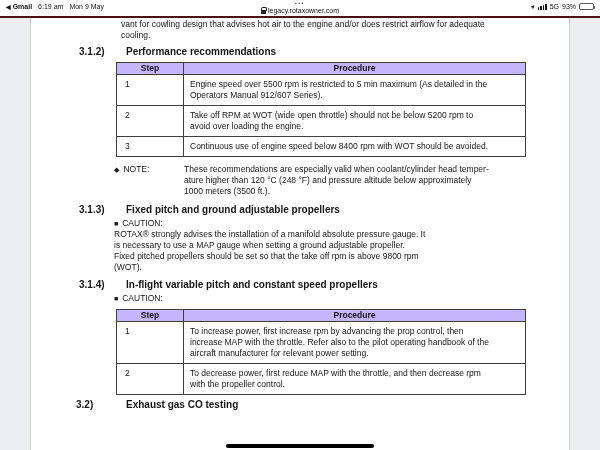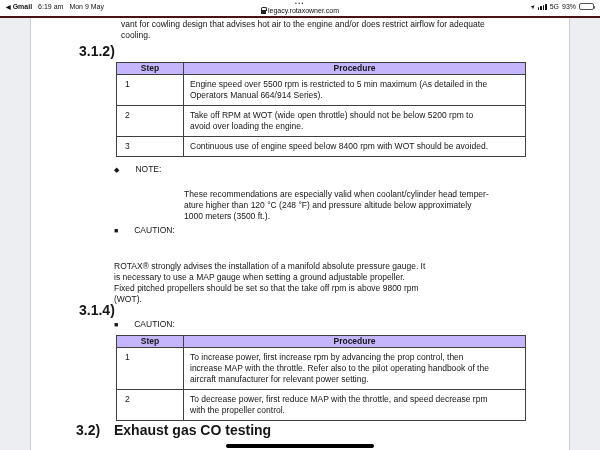--- a/index.html
+++ b/index.html
@@ -28,39 +28,39 @@
   .redline { height:2px; background:#4a1212; }
 
   
   .viewport { position:relative; height:432px; background:#edeef2; overflow:hidden; }
   .page { position:absolute; left:30px; top:0; width:540px; min-height:432px; background:#fff;
           border-left:1px solid #cfd0d6; border-right:1px solid #cfd0d6;
           color:#161616; font-size:8.5px; line-height:11px;
           padding:1px 45px 0 48px; }
   .preline { white-space:pre-line; }
   .intro { margin-left:42px; }
-  .sec { display:flex; font-weight:bold; font-size:14px; }
+  .sec { display:flex; font-weight:bold; font-size:10px;gap:12px; }
   .sec .num { width:35px; flex:none; }
   .sec-312 { margin-top:5px; }
   .sec-313 { margin-top:7px; }
-  .sec-314 { }
+  .sec-314 { margin-top:6px; }
   .sec-32  { margin-top:4px; margin-left:-3px; }
   .sec-32 .num { width:38px; }
 
   table.proc { border-collapse:collapse; margin:5px 0 0 37px; width:410px; table-layout:fixed; }
   table.proc th, table.proc td { border:1px solid #3f3f3f; vertical-align:top; }
   table.proc th { background:#c4b5fd; font-size:8.5px; font-weight:bold; text-align:center; padding:0 4px; }
   table.proc col.c1 { width:67px; }
   table.proc td { padding:4px 6px; white-space:pre-line; }
   table.proc td:first-child { padding-left:8px; }
   .t2 { margin-top:8px; }
 
   .callout { display:flex; margin-left:35px; }
-  .callout .label { width:70px; flex:none; display:flex; gap:16px; }
-  .callout .btxt { flex:1;margin-top:25px; }
+  .callout .label { width:70px; flex:none; display:flex; gap:4px; }
+  .callout .btxt { flex:1; }
   .note-block { margin-top:7px; }
   .caution-block { margin-top:3px;flex-direction:column; }
   .bullet-diamond { font-size:7px; line-height:11px; }
   .bullet-square { font-size:7px; line-height:11px; }
 
   .home-indicator { position:absolute; left:50%; transform:translateX(-50%); bottom:2px;
                     width:148px; height:4.5px; background:#000; border-radius:2.5px; z-index:5; }
 </style>
 </head>
 <body>
@@ -99,38 +99,39 @@
 <div class="redline"></div>
 
 <div class="viewport">
   <div class="page">
 
     <div class="intro preline">vant for cowling design that advises hot air to the engine and/or does restrict airflow for adequate
 cooling.</div>
 
     <div class="sec sec-312">
       <span class="num">3.1.2)</span>
+      <span>Performance recommendations</span>
     </div>
 
     <table class="proc t1">
       <colgroup>
           <col class="c1">
           <col>
         </colgroup>
       <thead>
           <tr>
             <th>Step</th>
             <th>Procedure</th>
           </tr>
         </thead>
       <tbody>
           <tr>
             <td>1</td>
             <td>Engine speed over 5500 rpm is restricted to 5 min maximum (As detailed in the
-Operators Manual 664/914 Series).</td>
+Operators Manual 912/607 Series).</td>
           </tr>
           <tr>
             <td>2</td>
             <td>Take off RPM at WOT (wide open throttle) should not be below 5200 rpm to
 avoid over loading the engine.</td>
           </tr>
           <tr>
             <td>3</td>
             <td>Continuous use of engine speed below 8400 rpm with WOT should be avoided.</td>
           </tr>
@@ -140,34 +141,39 @@
     <div class="callout note-block">
       <span class="label">
         <span class="bullet-diamond">◆</span>
         <span>NOTE:</span>
       </span>
       <span class="btxt preline">These recommendations are especially valid when coolant/cylinder head temper-
 ature higher than 120 °C (248 °F) and pressure altitude below approximately
 1000 meters (3500 ft.).</span>
     </div>
 
+    <div class="sec sec-313">
+      <span class="num">3.1.3)</span>
+      <span>Fixed pitch and ground adjustable propellers</span>
+    </div>
 
     <div class="callout caution-block">
       <span class="label">
         <span class="bullet-square">■</span>
         <span>CAUTION:</span>
       </span>
       <span class="btxt preline">ROTAX® strongly advises the installation of a manifold absolute pressure gauge. It
 is necessary to use a MAP gauge when setting a ground adjustable propeller.
 Fixed pitched propellers should be set so that the take off rpm is above 9800 rpm
 (WOT).</span>
     </div>
 
     <div class="sec sec-314">
       <span class="num">3.1.4)</span>
+      <span>In-flight variable pitch and constant speed propellers</span>
     </div>
 
     <div class="callout caution-block">
       <span class="label">
         <span class="bullet-square">■</span>
         <span>CAUTION:</span>
       </span>
     </div>
 
     <table class="proc t2">
@@ -183,21 +189,21 @@
         </thead>
       <tbody>
           <tr>
             <td>1</td>
             <td>To increase power, first increase rpm by advancing the prop control, then
 increase MAP with the throttle. Refer also to the pilot operating handbook of the
 aircraft manufacturer for relevant power setting.</td>
           </tr>
           <tr>
             <td>2</td>
-            <td>To decrease power, first reduce MAP with the throttle, and speed decrease rpm
+            <td>To decrease power, first reduce MAP with the throttle, and then decrease rpm
 with the propeller control.</td>
           </tr>
         </tbody>
     </table>
 
     <div class="sec sec-32">
       <span class="num">3.2)</span>
       <span>Exhaust gas CO testing</span>
     </div>
 

